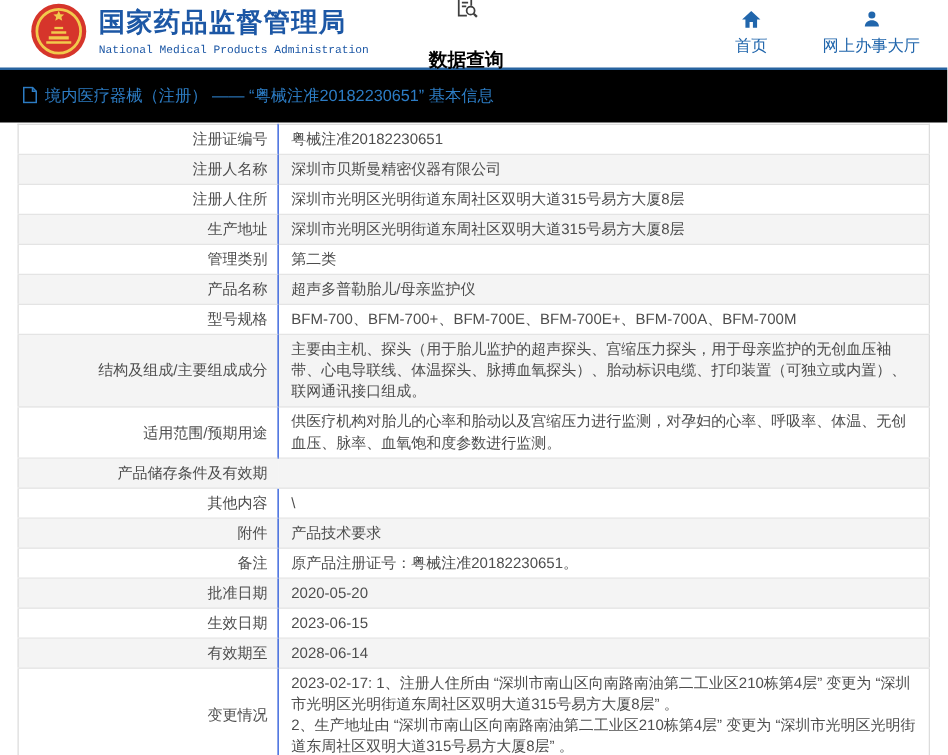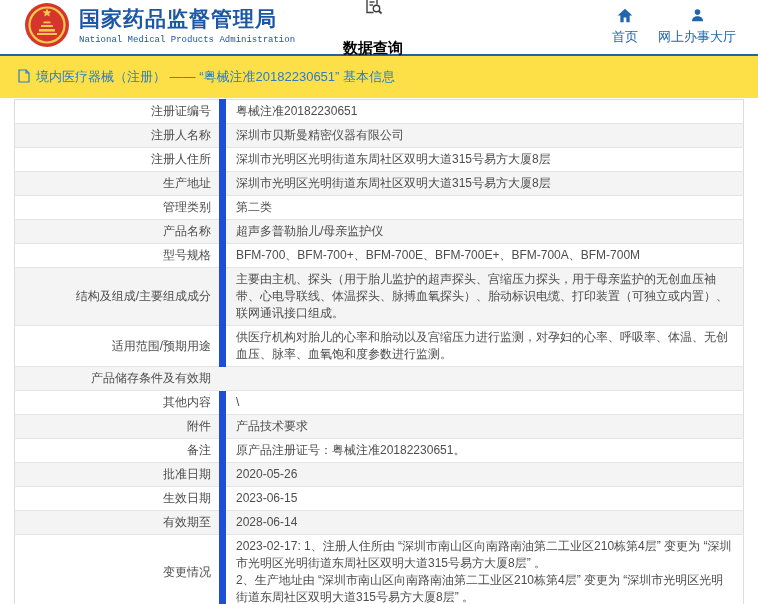--- a/index.html
+++ b/index.html
@@ -27,33 +27,33 @@
   .brand-text .en {
     font-size: 9px; color: #1c57a5; margin-top: 1px;
   }
   .data-query {
     margin-left: 48px;
     display: flex; align-items: center; gap: 19px;
     font-size: 15px; font-weight: bold; color: #000000;
     cursor: pointer;
     flex-direction: column;
   }
-  .header-nav { margin-left: auto; display: flex; gap: 20px; padding-right: 10px; justify-content: center; }
+  .header-nav { margin-left: auto; display: flex; gap: 44px; padding-right: 10px; justify-content: center; }
   .nav-item {
     display: flex; flex-direction: column; align-items: center; gap: 2px;
     font-size: 13px; color: #2166ac; cursor: pointer; line-height: 1.2;
   }
 
   
   .breadcrumb {
     height: 42px;
     display: flex; align-items: center; gap: 6px;
     padding-left: 18px;
     font-size: 13px; color: #2c7cc4;
-    background: #fde047;
+    background: #000000;
   }
 
   
   table.reg-table {
     width: 730px;
     margin: 1px 14px 0 14px;
     border-collapse: collapse;
     border: 1px solid #dcdcdc;
     font-size: 12px;
     color: #4d4d4d;
@@ -64,21 +64,21 @@
   .reg-table th {
     width: 208px;
     font-weight: normal;
     text-align: right;
     padding: 3px 8px;
     vertical-align: middle;
     line-height: 17px;
   }
   .reg-table td {
     padding: 3px 10px;
-    border-left: 7px solid #1d4ed8;
+    border-left: 1px solid #1d4ed8;
     vertical-align: middle;
     line-height: 17px;
     white-space: pre-line;
     word-break: break-all;
     margin-left: 20px;
   }
   .reg-table tr.no-divider td { border-left-color: transparent; }
 </style>
 </head>
 <body>
@@ -196,21 +196,21 @@
       <tr>
     <th><span>附件</span></th>
     <td>产品技术要求</td>
   </tr>
       <tr>
     <th><span>备注</span></th>
     <td>原产品注册证号：粤械注准20182230651。</td>
   </tr>
       <tr>
     <th><span>批准日期</span></th>
-    <td>2020-05-26</td>
+    <td>2020-05-20</td>
   </tr>
       <tr>
     <th><span>生效日期</span></th>
     <td>2023-06-15</td>
   </tr>
       <tr>
     <th><span>有效期至</span></th>
     <td>2028-06-14</td>
   </tr>
       <tr>

